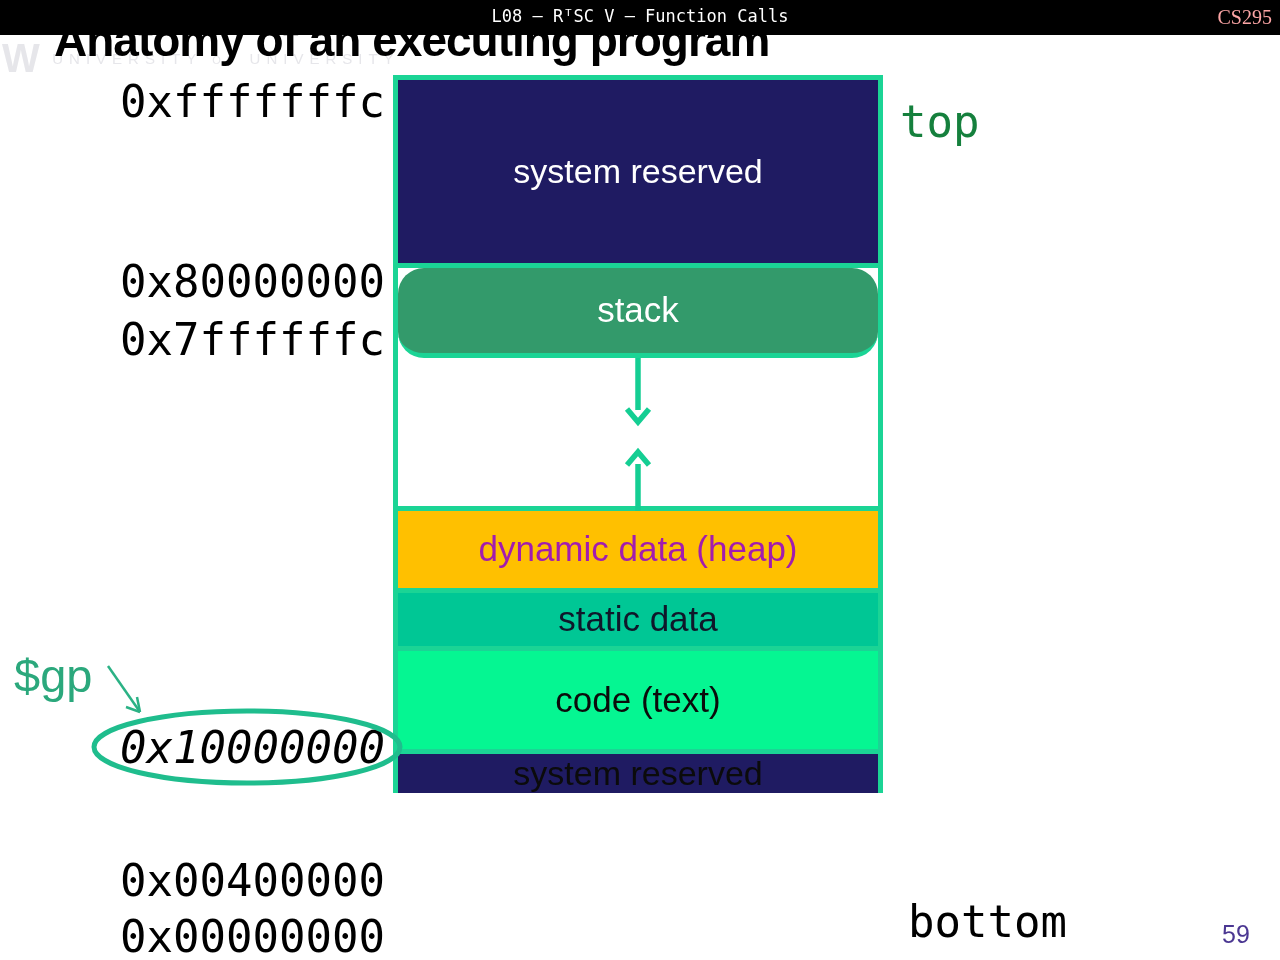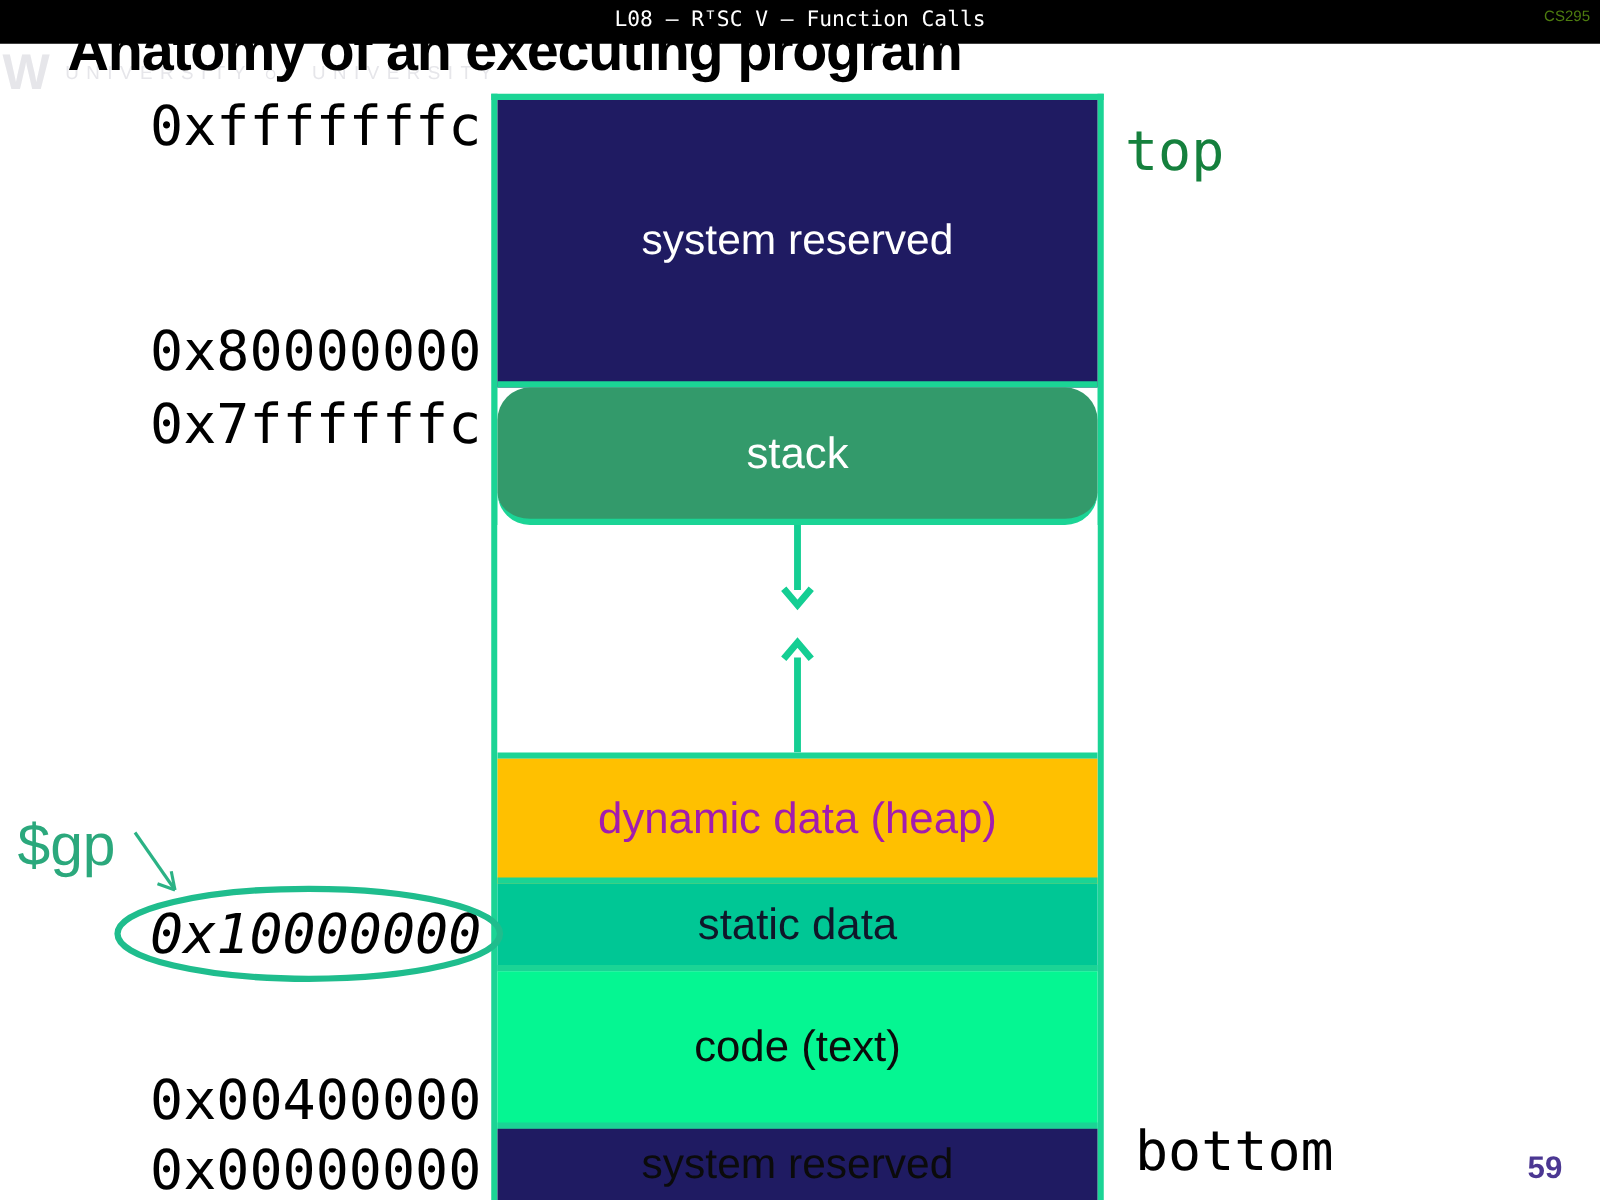--- a/index.html
+++ b/index.html
@@ -3,40 +3,40 @@
 <meta charset="utf-8">
 <style>
   html,body{margin:0;padding:0;background:#ffffff;}
   .slide{position:relative;width:1280px;height:960px;background:#ffffff;overflow:hidden;
          font-family:"Liberation Sans",sans-serif;}
 
   
   .header-bar{position:absolute;left:0;top:0;width:1280px;height:35px;background:#000;z-index:10;}
   .header-lecture{position:absolute;left:0;right:0;top:6px;text-align:center;color:#fff;
          font-family:"DejaVu Sans Mono",monospace;font-size:17px;}
-  .header-course{position:absolute;right:8px;top:6px;color:#4d7c0f;
-         font-family:Liberation Sans, sans-serif;font-size:12px;}
+  .header-course{position:absolute;right:8px;top:6px;color:#fca5a5;
+         font-family:Liberation Serif, serif;font-size:20px;}
 
   
   .watermark{position:absolute;left:2px;top:36px;z-index:0;white-space:nowrap;color:#e6e6ea;}
   .wm-logo{font-size:40px;font-weight:bold;vertical-align:middle;}
   .wm-text{font-size:15px;letter-spacing:6px;font-variant:small-caps;vertical-align:middle;margin-left:8px;}
 
   
   .page-title{position:absolute;left:54px;top:12px;margin:0;z-index:1;color:#000;
          font-size:46px;font-weight:bold;letter-spacing:-1px;line-height:56px;white-space:nowrap;}
 
   
   .addr{position:absolute;right:895px;color:#000;white-space:nowrap;
          font-family:"DejaVu Sans Mono",monospace;font-size:44px;line-height:48px;}
   .addr-0{top:78px;} .addr-1{top:258px;} .addr-2{top:316px;}
   .addr-3{top:724px;font-style:italic;} .addr-4{top:857px;} .addr-5{top:913px;}
 
   
-  .memory-box{position:absolute;left:393px;top:75px;width:490px;height:885px;box-sizing:border-box;
+  .memory-box{position:absolute;left:393px;top:75px;width:490px;height:718px;box-sizing:border-box;
          border:5px solid #1BD495;border-bottom:0;display:flex;flex-direction:column;z-index:2;background:#fff;justify-content:center;}
   .region{display:flex;align-items:center;justify-content:center;border-bottom:5px solid #1BD495;
          font-size:35px;position:relative;box-sizing:border-box;}
   .r-0{height:230px;font-size:34px;}
   .r-1{height:110px;font-weight:normal;border-radius:26px;}
   .r-2{height:187px;}
   .r-3{height:100px;}
   .r-4{height:70px;}
   .r-5{height:126px;}
   .r-6{flex:1;border-bottom:0;font-size:34px;}
@@ -44,21 +44,21 @@
 
   
   .label-top{position:absolute;left:900px;top:96px;font-family:"DejaVu Sans Mono",monospace;font-size:44px;color:#15803d;}
   .label-bottom{position:absolute;left:908px;top:896px;font-family:"DejaVu Sans Mono",monospace;font-size:44px;color:#000;}
 
   
   .gp-label{position:absolute;left:14px;top:648px;font-size:47px;color:#2BA87C;z-index:3;}
   .gp-arrow{position:absolute;left:100px;top:660px;z-index:3;}
   .gp-ellipse{position:absolute;left:90px;top:707px;z-index:3;}
 
-  .page-number{position:absolute;left:1222px;top:920px;font-size:25px;font-weight:bold;color:#4B3792;}
+  .page-number{position:absolute;left:1222px;top:920px;font-size:25px;font-weight:normal;color:#4B3792;}
 </style>
 </head>
 <body>
 
 <div class="slide">
 
   <div class="header-bar">
     <span class="header-lecture">L08 — RᵀSC V — Function Calls</span>
     <span class="header-course">CS295</span>
   </div>

